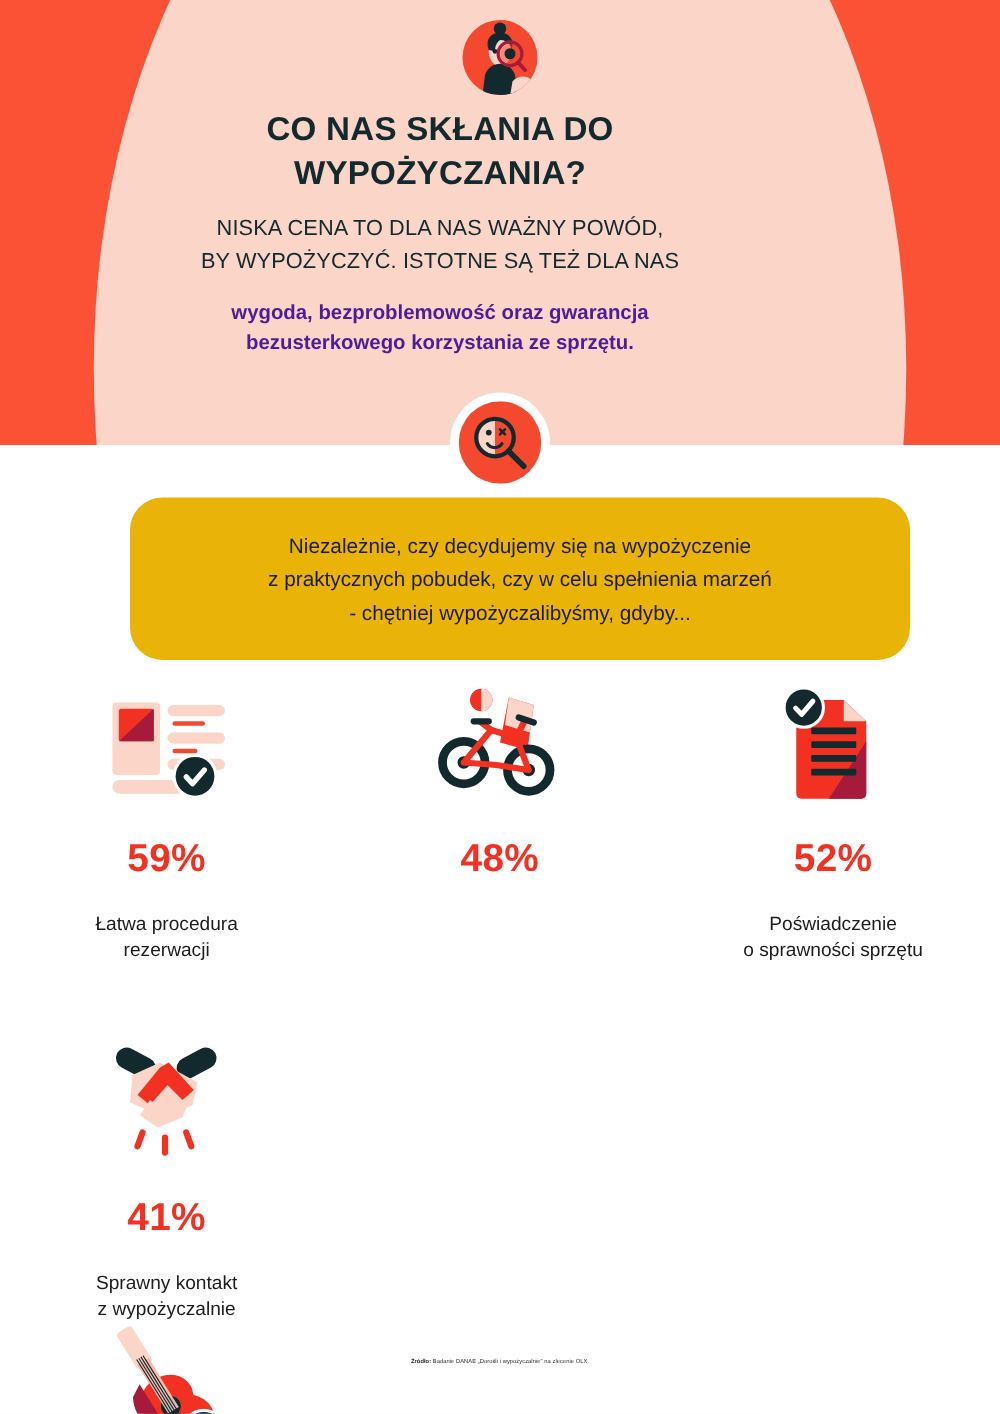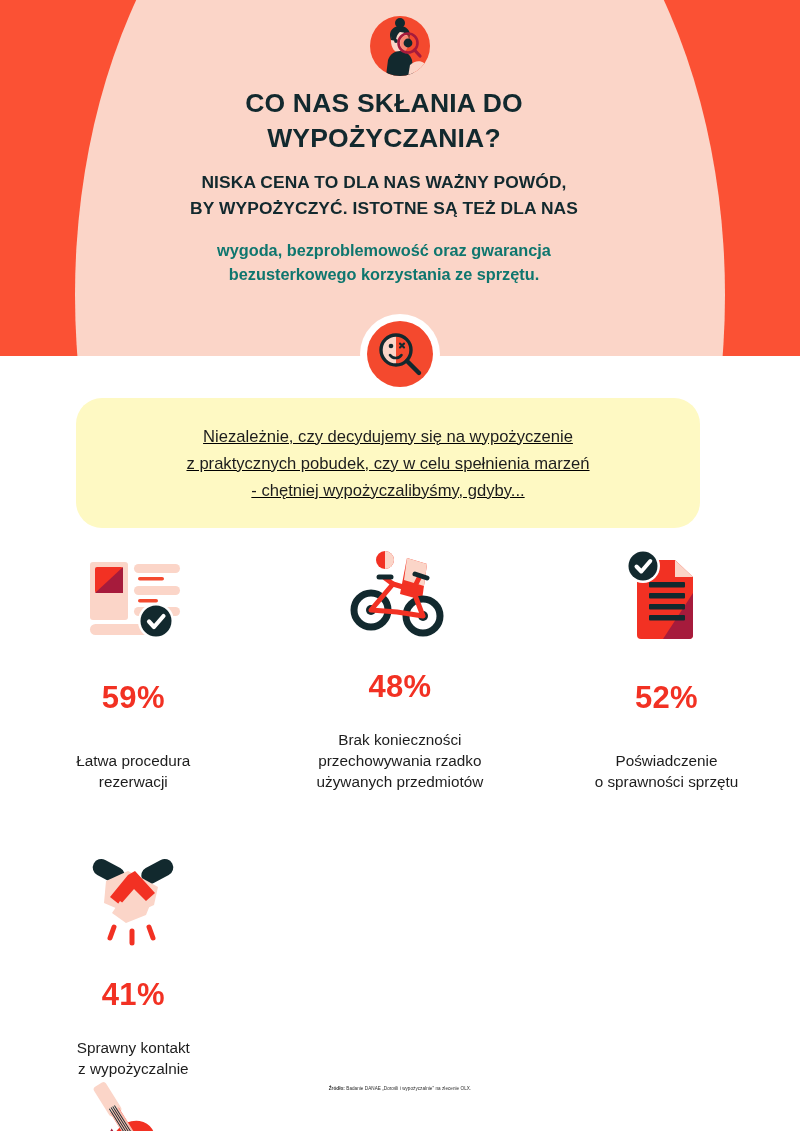--- a/index.html
+++ b/index.html
@@ -36,51 +36,51 @@
     top: 314px; width: 80px; height: 80px; z-index: 5;
   }
   .medallion-ring {
     position: absolute; inset: 0; border-radius: 50%; background: #ffffff;
   }
   .medallion-inner {
     position: absolute; left: 7px; top: 7px; width: 66px; height: 66px;
   }
 
   
-  .head-text { position: absolute; left: 0; top: 86px; width: 704px; text-align: center; z-index: 3; margin-left: 32px; }
+  .head-text { position: absolute; left: 0; top: 86px; width: 704px; text-align: center; z-index: 3; }
   .h-title {
     color: #12292e; font-weight: 800; font-size: 26.5px; line-height: 35px;
     letter-spacing: .2px; padding: 0 150px;
   }
   .h-sub {
-    margin-top: 13px; color: #12292e; font-weight: 700; font-size: 17.4px;
+    margin-top: 13px; color: #12292e; font-weight: 400; font-size: 17.4px;
     line-height: 26px; letter-spacing: .1px; padding: 0 110px;
   }
   .h-accent {
-    margin-top: 17px; color: #0f766e; font-weight: 700; font-size: 16.3px;
+    margin-top: 17px; color: #4c1d95; font-weight: 700; font-size: 16.3px;
     line-height: 24px; padding: 0 150px;
   }
 
   
   .intro-card {
-    position: absolute; left: 76px; top: 398px; width: 624px; height: 130px;
-    background: #fef9c3; border-radius: 26px;
-    display: flex; align-items: center; justify-content: center; text-decoration: underline;
+    position: absolute; left: 104px; top: 398px; width: 624px; height: 130px;
+    background: #eab308; border-radius: 26px;
+    display: flex; align-items: center; justify-content: center;
   }
   .intro-text {
     color: #1d1d1d; font-size: 16.6px; line-height: 27px; text-align: center;
     font-weight: 400; white-space: pre-line;
   }
 
   
   .stats { position: absolute; left: 0; top: 545px; width: 800px; }
   .stat-row { display: flex; width: 800px; }
   .stat-row.row2 { margin-top: 0px; flex-direction: column; }
   .stat {
-    width: 266.6px; display: flex; flex-direction: column; align-items: center; justify-content: space-between;
+    width: 266.6px; display: flex; flex-direction: column; align-items: center;
   }
   .stat-icon { height: 110px; display:flex; align-items:center; justify-content:center; }
   .stat-pct {
     color: #f23123; font-weight: 800; font-size: 31px; line-height: 36px;
     margin-top: 14px; letter-spacing: .3px;
   }
   .stat-label {
     margin-top: 24px; color: #1d1d1d; font-size: 15.3px; line-height: 21px;
     text-align: center; white-space: pre-line; padding: 0 16px;
   }
@@ -201,23 +201,20 @@
             <g stroke="#f23123" stroke-width="5" fill="none" stroke-linecap="round" stroke-linejoin="round">
               <path d="M36 60 L58 34 L78 40 L88 66 L62 62 Z"></path>
               <path d="M58 34 L50 28"></path>
               <path d="M78 40 L84 28"></path>
             </g>
             <line x1="44" y1="27" x2="56" y2="27" stroke="#12292e" stroke-width="5" stroke-linecap="round"></line>
             <line x1="80" y1="24" x2="92" y2="28" stroke="#12292e" stroke-width="5" stroke-linecap="round"></line>
           </svg>
         </div>
         <div class="stat-pct">48%</div>
-        <div class="stat-label">Brak konieczności
-przechowywania rzadko
-używanych przedmiotów</div>
       </div>
 
       <div class="stat">
         <div class="stat-icon">
           <svg viewBox="0 0 130 100" width="130" height="100">
             <path d="M40 10 h34 l18 17 v58 a4 4 0 0 1 -4 4 h-48 a4 4 0 0 1 -4 -4 v-71 a4 4 0 0 1 4 -4z" fill="#f23123"></path>
             <path d="M74 10 l18 17 h-18z" fill="#fbd5c8"></path>
             <path d="M62 89 h26 a4 4 0 0 0 4 -4 v-42z" fill="#a61b3c"></path>
             <g fill="#12292e">
               <rect x="48" y="32" width="36" height="5.4" rx="1"></rect>

